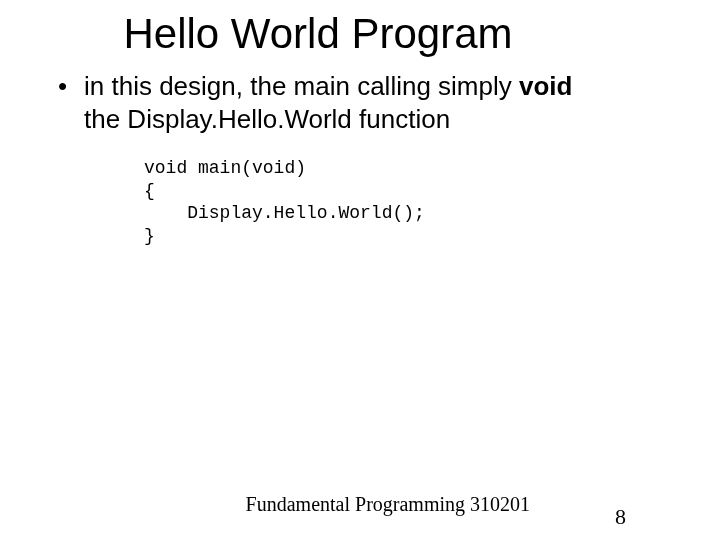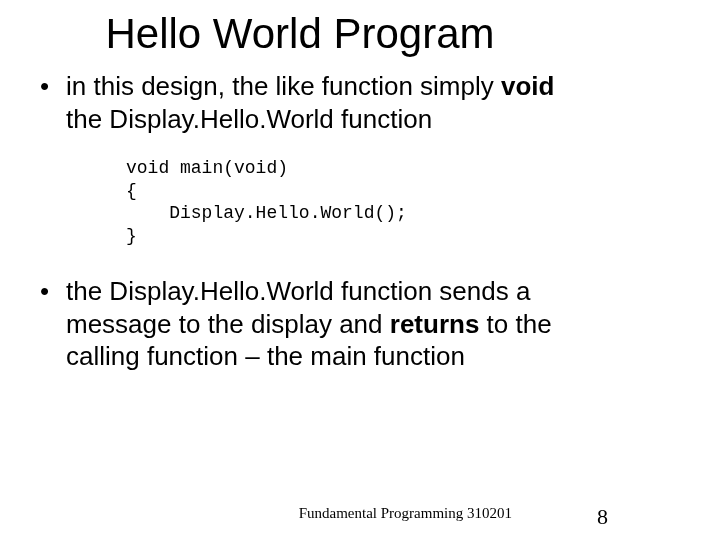--- a/index.html
+++ b/index.html
@@ -10,20 +10,21 @@
     background: #fff;
     font-family: "Comic Sans MS", "Comic Sans", cursive, sans-serif;
     color: #000;
   }
   .slide {
     position: relative;
     width: 612px;
     height: 540px;
     box-sizing: border-box;
     padding: 10px 48px 0 36px;
+    margin-left: 18px;
   }
   .title {
     font-size: 42px;
     text-align: center;
     margin: 0 0 12px 0;
     font-weight: normal;
   }
   ul.bullets {
     list-style: none;
     padding: 0;
@@ -46,54 +47,51 @@
   .b1 .bold, .b2 .bold { font-weight: bold; }
   .code-block {
     font-family: "Courier New", Courier, monospace;
     font-size: 18px;
     line-height: 1.25;
     margin: 14px 0 28px 90px;
     white-space: pre;
   }
   .footer {
     position: absolute;
-    bottom: 18px;
+    bottom: 24px;
     right: 100px;
-    font-size: 15px;
+    font-size: 20px;
     font-family: "Comic Sans MS", cursive;
   }
   .pagenum {
     position: absolute;
     bottom: 10px;
     right: 4px;
     font-size: 22px;
     font-family: "Comic Sans MS", cursive;
   }
 </style>
 </head>
 <body>
 
 <div class="slide">
 
   <h1 class="title">Hello World Program</h1>
 
   <ul class="bullets">
 
     <li class="b1">
-      <span>in this design, the like function simply </span><span class="bold">void</span><span> the Display.Hello.World function</span>
+      <span>in this design, the main calling simply </span><span class="bold">void</span><span> the Display.Hello.World function</span>
     </li>
 
     <div class="code-block"><span>void main(void)</span>
 <span>{</span>
 <span>    Display.Hello.World();</span>
 <span>}</span></div>
 
-    <li class="b2">
-      <span>the Display.Hello.World function sends a message to the display and </span><span class="bold">returns </span><span> to the calling function – the main function</span>
-    </li>
 
 
   </ul>
 
   <div class="footer">Fundamental Programming 310201</div>
   <div class="pagenum">8</div>
 
 </div>
 
 </body></html>

